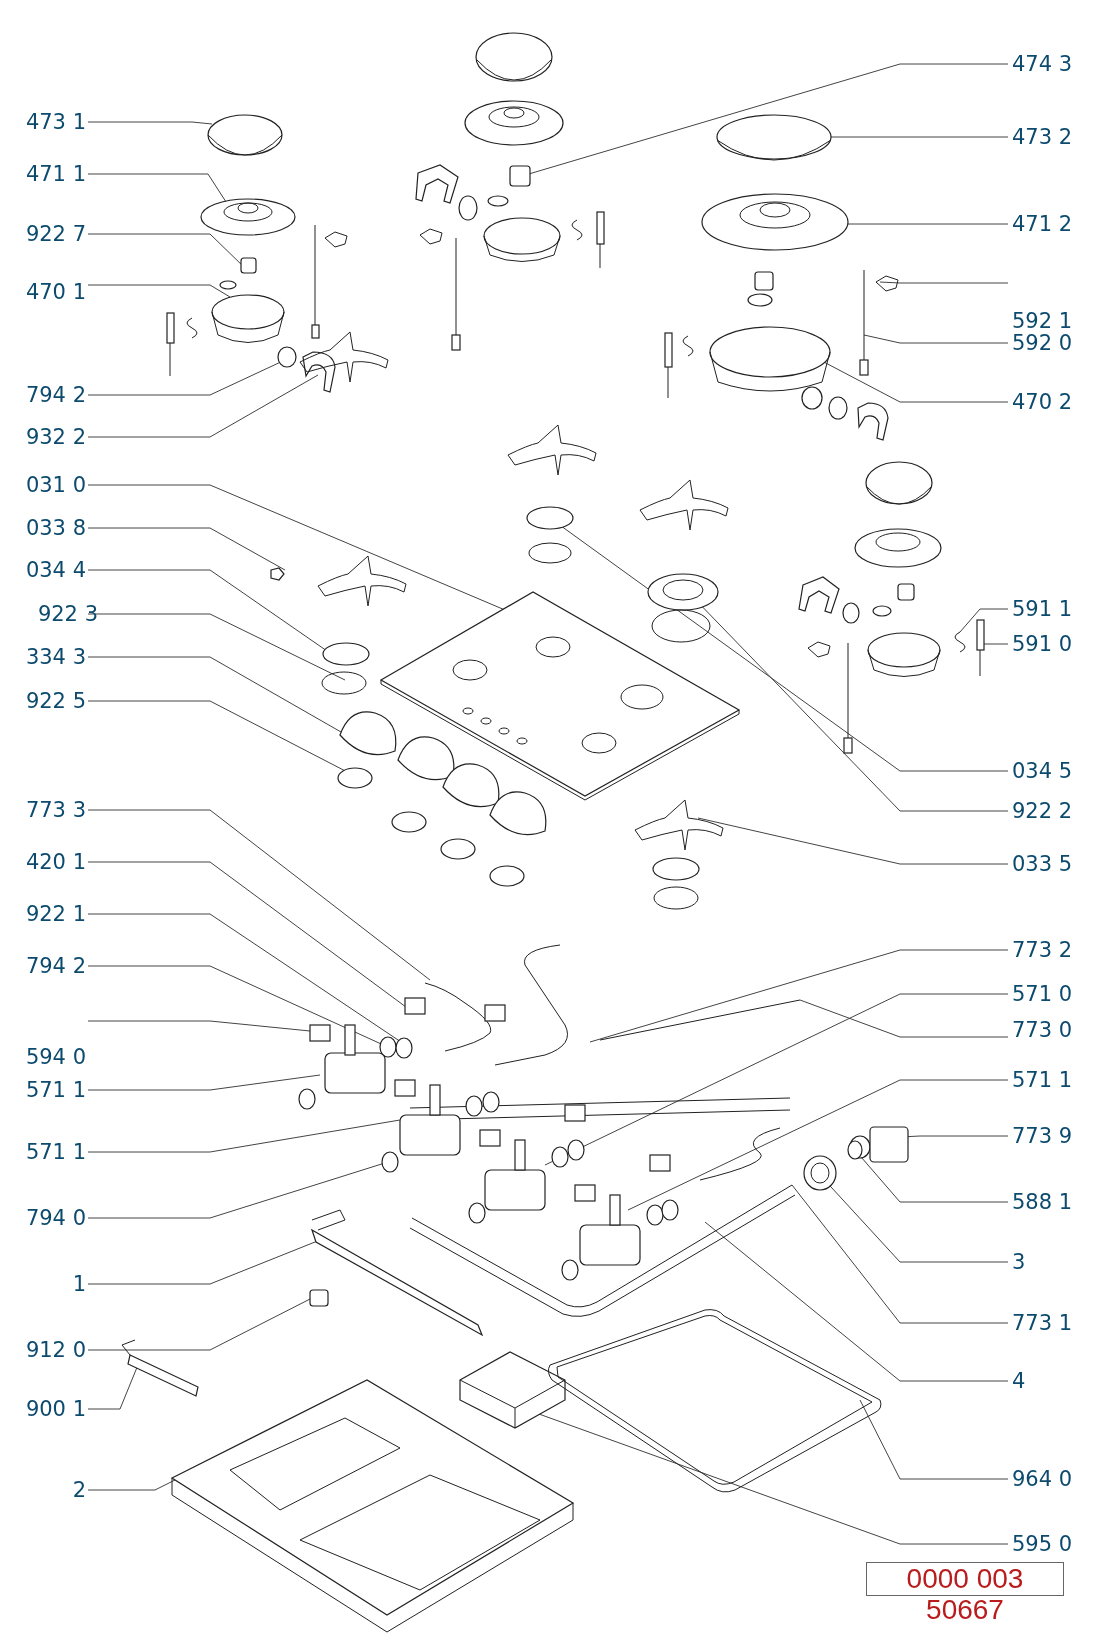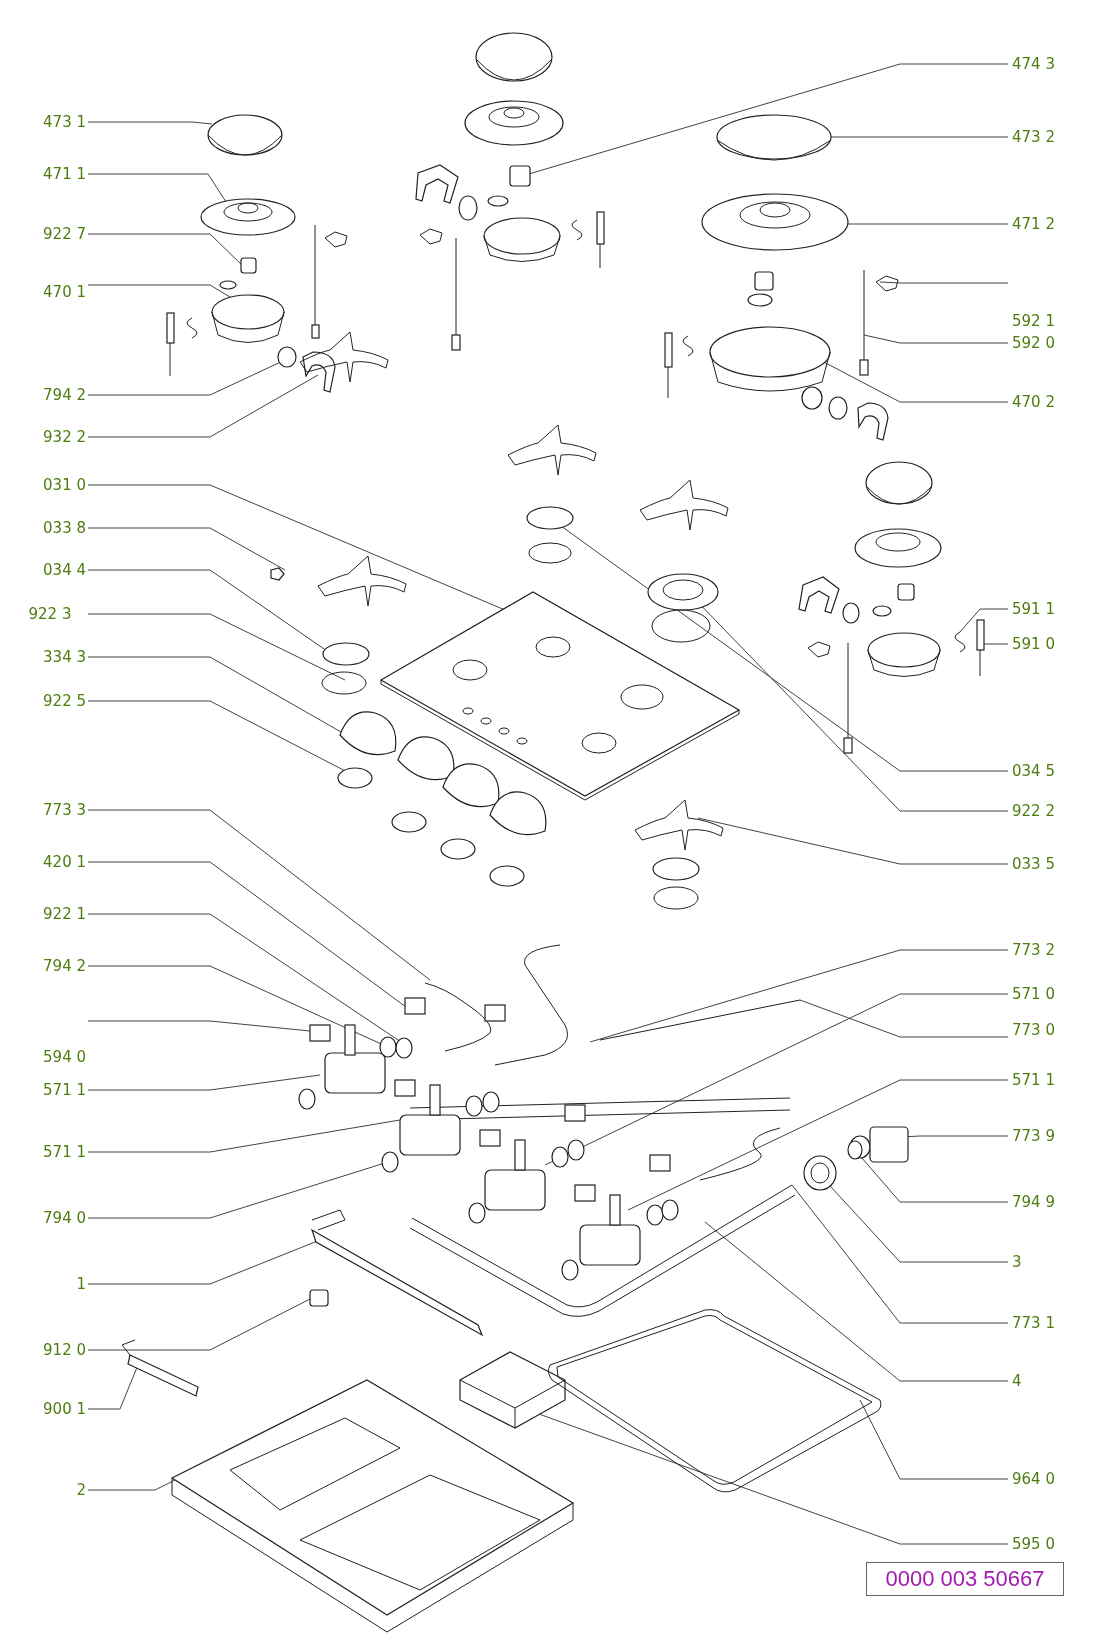--- a/index.html
+++ b/index.html
@@ -1,22 +1,22 @@
 <!DOCTYPE html>
 <html><head>
 <meta charset="utf-8">
 <style>
   html,body{margin:0;padding:0;background:#fff;}
   body{width:1100px;height:1647px;position:relative;overflow:hidden;font-family:"DejaVu Sans",sans-serif;}
   #art{position:absolute;left:0;top:0;width:1100px;height:1647px;}
-  .lbl{position:absolute;font-size:15px;color:#4d7c0f;line-height:20px;white-space:nowrap;}
+  .lbl{position:absolute;font-size:21px;color:#0c4a6e;line-height:20px;white-space:nowrap;}
   .lbl.left{text-align:right;width:84px;}
   .lbl.right{text-align:left;}
   .refbox{position:absolute;left:866px;top:1562px;width:198px;height:34px;border:1.5px solid #666;box-sizing:border-box;
-    font-family:"Liberation Sans",sans-serif;font-size:22px;line-height:31px;text-align:center;color:#a21caf;}
+    font-family:"Liberation Sans",sans-serif;font-size:28px;line-height:31px;text-align:center;color:#b91c1c;}
   svg .ln{stroke:#444;stroke-width:1;fill:none;}
   svg .pt{stroke:#222;stroke-width:1.2;fill:#fff;}
   svg .pt2{stroke:#222;stroke-width:1;fill:none;}
 </style>
 </head>
 <body>
 
 <svg id="art" viewBox="0 0 1100 1647" xmlns="http://www.w3.org/2000/svg">
   <g id="leaders">
       <polyline points="88,122 192,122 212,124" class="ln"></polyline>
@@ -271,21 +271,21 @@
 <div id="labels-left">
     <div class="lbl left" style="left: 2px; top: 112px;">473 1</div>
     <div class="lbl left" style="left: 2px; top: 164px;">471 1</div>
     <div class="lbl left" style="left: 2px; top: 224px;">922 7</div>
     <div class="lbl left" style="left: 2px; top: 282px;">470 1</div>
     <div class="lbl left" style="left: 2px; top: 385px;">794 2</div>
     <div class="lbl left" style="left: 2px; top: 427px;">932 2</div>
     <div class="lbl left" style="left: 2px; top: 475px;">031 0</div>
     <div class="lbl left" style="left: 2px; top: 518px;">033 8</div>
     <div class="lbl left" style="left: 2px; top: 560px;">034 4</div>
-    <div class="lbl left" style="left: 8px; top: 604px; text-align: center;">922 3</div>
+    <div class="lbl left" style="left: 14px; top: 604px;">922 3</div>
     <div class="lbl left" style="left: 2px; top: 647px;">334 3</div>
     <div class="lbl left" style="left: 2px; top: 691px;">922 5</div>
     <div class="lbl left" style="left: 2px; top: 800px;">773 3</div>
     <div class="lbl left" style="left: 2px; top: 852px;">420 1</div>
     <div class="lbl left" style="left: 2px; top: 904px;">922 1</div>
     <div class="lbl left" style="left: 2px; top: 956px;">794 2</div>
     <div class="lbl left" style="left: 2px; top: 1011px; margin-top: 36px;">594 0</div>
     <div class="lbl left" style="left: 2px; top: 1080px;">571 1</div>
     <div class="lbl left" style="left: 2px; top: 1142px;">571 1</div>
     <div class="lbl left" style="left: 2px; top: 1208px;">794 0</div>
@@ -304,21 +304,21 @@
     <div class="lbl right" style="left: 1012px; top: 599px;">591 1</div>
     <div class="lbl right" style="left: 1012px; top: 634px;">591 0</div>
     <div class="lbl right" style="left: 1012px; top: 761px;">034 5</div>
     <div class="lbl right" style="left: 1012px; top: 801px;">922 2</div>
     <div class="lbl right" style="left: 1012px; top: 854px;">033 5</div>
     <div class="lbl right" style="left: 1012px; top: 940px;">773 2</div>
     <div class="lbl right" style="left: 1012px; top: 984px;">571 0</div>
     <div class="lbl right" style="left: 1012px; top: 1020px;">773 0</div>
     <div class="lbl right" style="left: 1012px; top: 1070px;">571 1</div>
     <div class="lbl right" style="left: 1012px; top: 1126px;">773 9</div>
-    <div class="lbl right" style="left: 1012px; top: 1192px;">794 9</div>
+    <div class="lbl right" style="left: 1012px; top: 1192px;">588 1</div>
     <div class="lbl right" style="left: 1012px; top: 1252px;">3</div>
     <div class="lbl right" style="left: 1012px; top: 1313px;">773 1</div>
     <div class="lbl right" style="left: 1012px; top: 1371px;">4</div>
     <div class="lbl right" style="left: 1012px; top: 1469px;">964 0</div>
     <div class="lbl right" style="left: 1012px; top: 1534px;">595 0</div>
   </div>
 
 <div class="refbox">0000 003 50667</div>
 
 </body></html>

